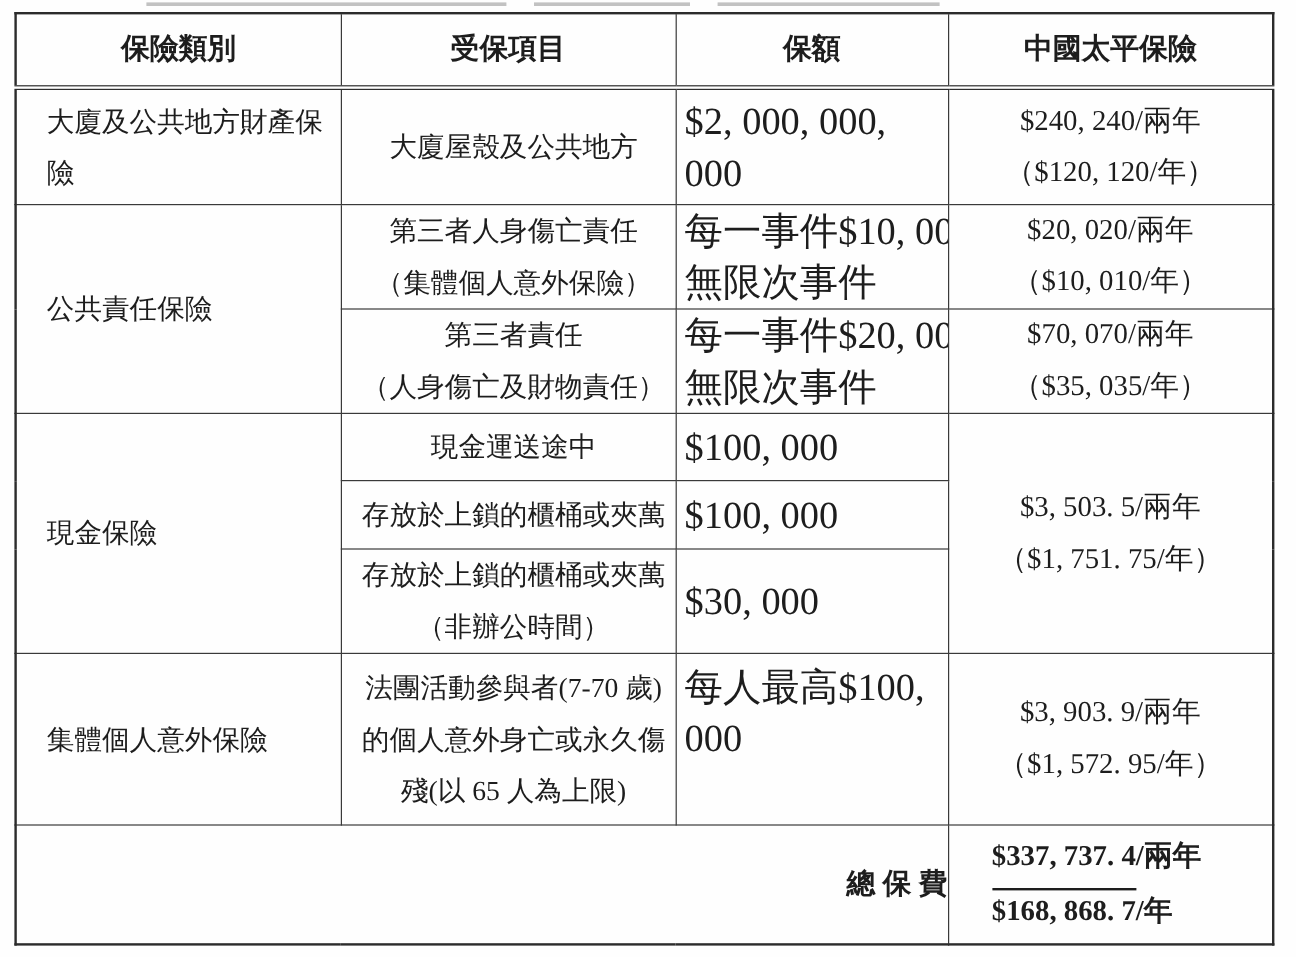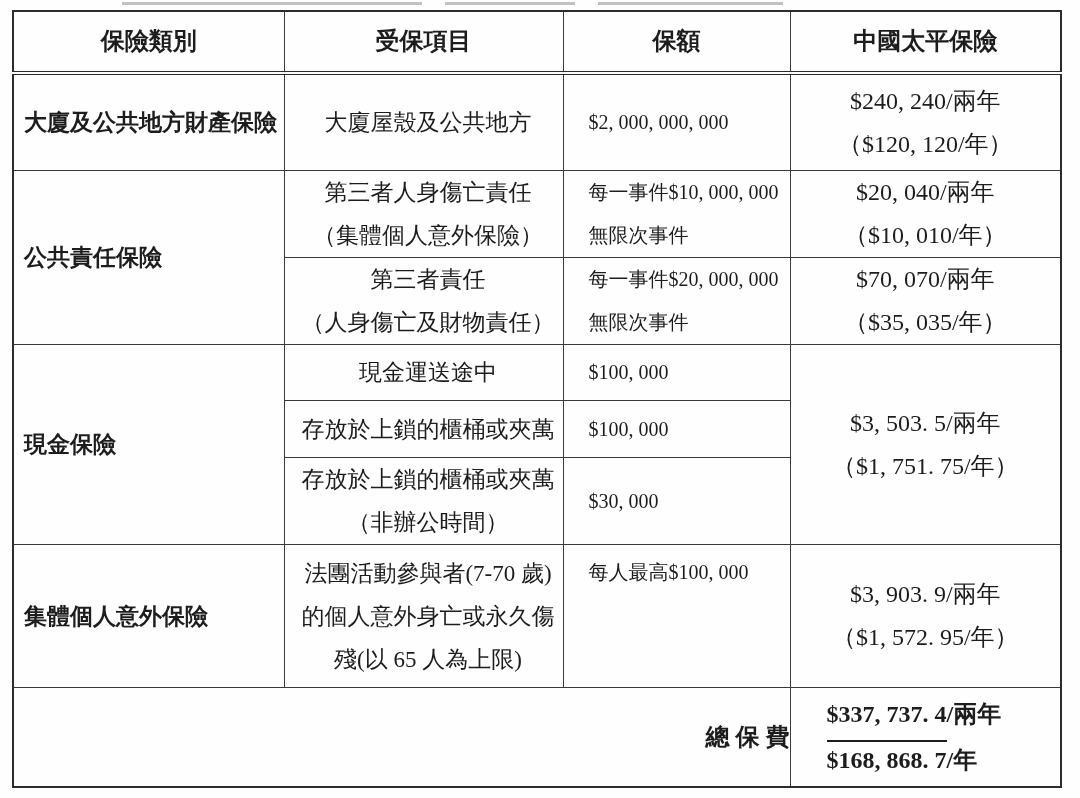--- a/index.html
+++ b/index.html
@@ -61,26 +61,26 @@
   tr.r-building td { height: 95px; }
   tr.r-pl1 td      { height: 86px; }
   tr.r-pl2 td      { height: 84px; }
   tr.r-cash1 td    { height: 55px; }
   tr.r-cash2 td    { height: 56px; }
   tr.r-cash3 td    { height: 83px; }
   tr.r-acc td      { height: 136px; }
   tr.r-total td    { height: 98px; }
 
   td.cat {
-    font-weight: bold;
-    padding-left: 10px;
+    font-weight: normal;
+    padding-left: 25px;
     text-align: left;
   }
   td.item { padding-left: 9px; text-align: center; }
-  td.amt  { padding-left: 25px; text-align: left; font-size: 20px; }
+  td.amt  { padding-left: 7px; text-align: left; font-size: 32px; }
   td.amt.top { vertical-align: top; padding-top: 6px; }
   td.prem { text-align: center; font-size: 24px; margin-top: 20px; }
 
   td.total-label {
     text-align: right;
     font-weight: bold;
     font-size: 24px;
   }
   td.total-prem {
     text-align: left;
@@ -133,21 +133,21 @@
       <td class="cat" rowspan="2">公共責任保險</td>
       <td class="item">
         <div class="line">第三者人身傷亡責任</div>
         <div class="line">（集體個人意外保險）</div>
       </td>
       <td class="amt">
         <div class="line">每一事件$10, 000, 000</div>
         <div class="line">無限次事件</div>
       </td>
       <td class="prem">
-        <div class="line">$20, 040/兩年</div>
+        <div class="line">$20, 020/兩年</div>
         <div class="line">（$10, 010/年）</div>
       </td>
     </tr>
 
     <tr class="r-pl2">
       <td class="item">
         <div class="line">第三者責任</div>
         <div class="line">（人身傷亡及財物責任）</div>
       </td>
       <td class="amt">

